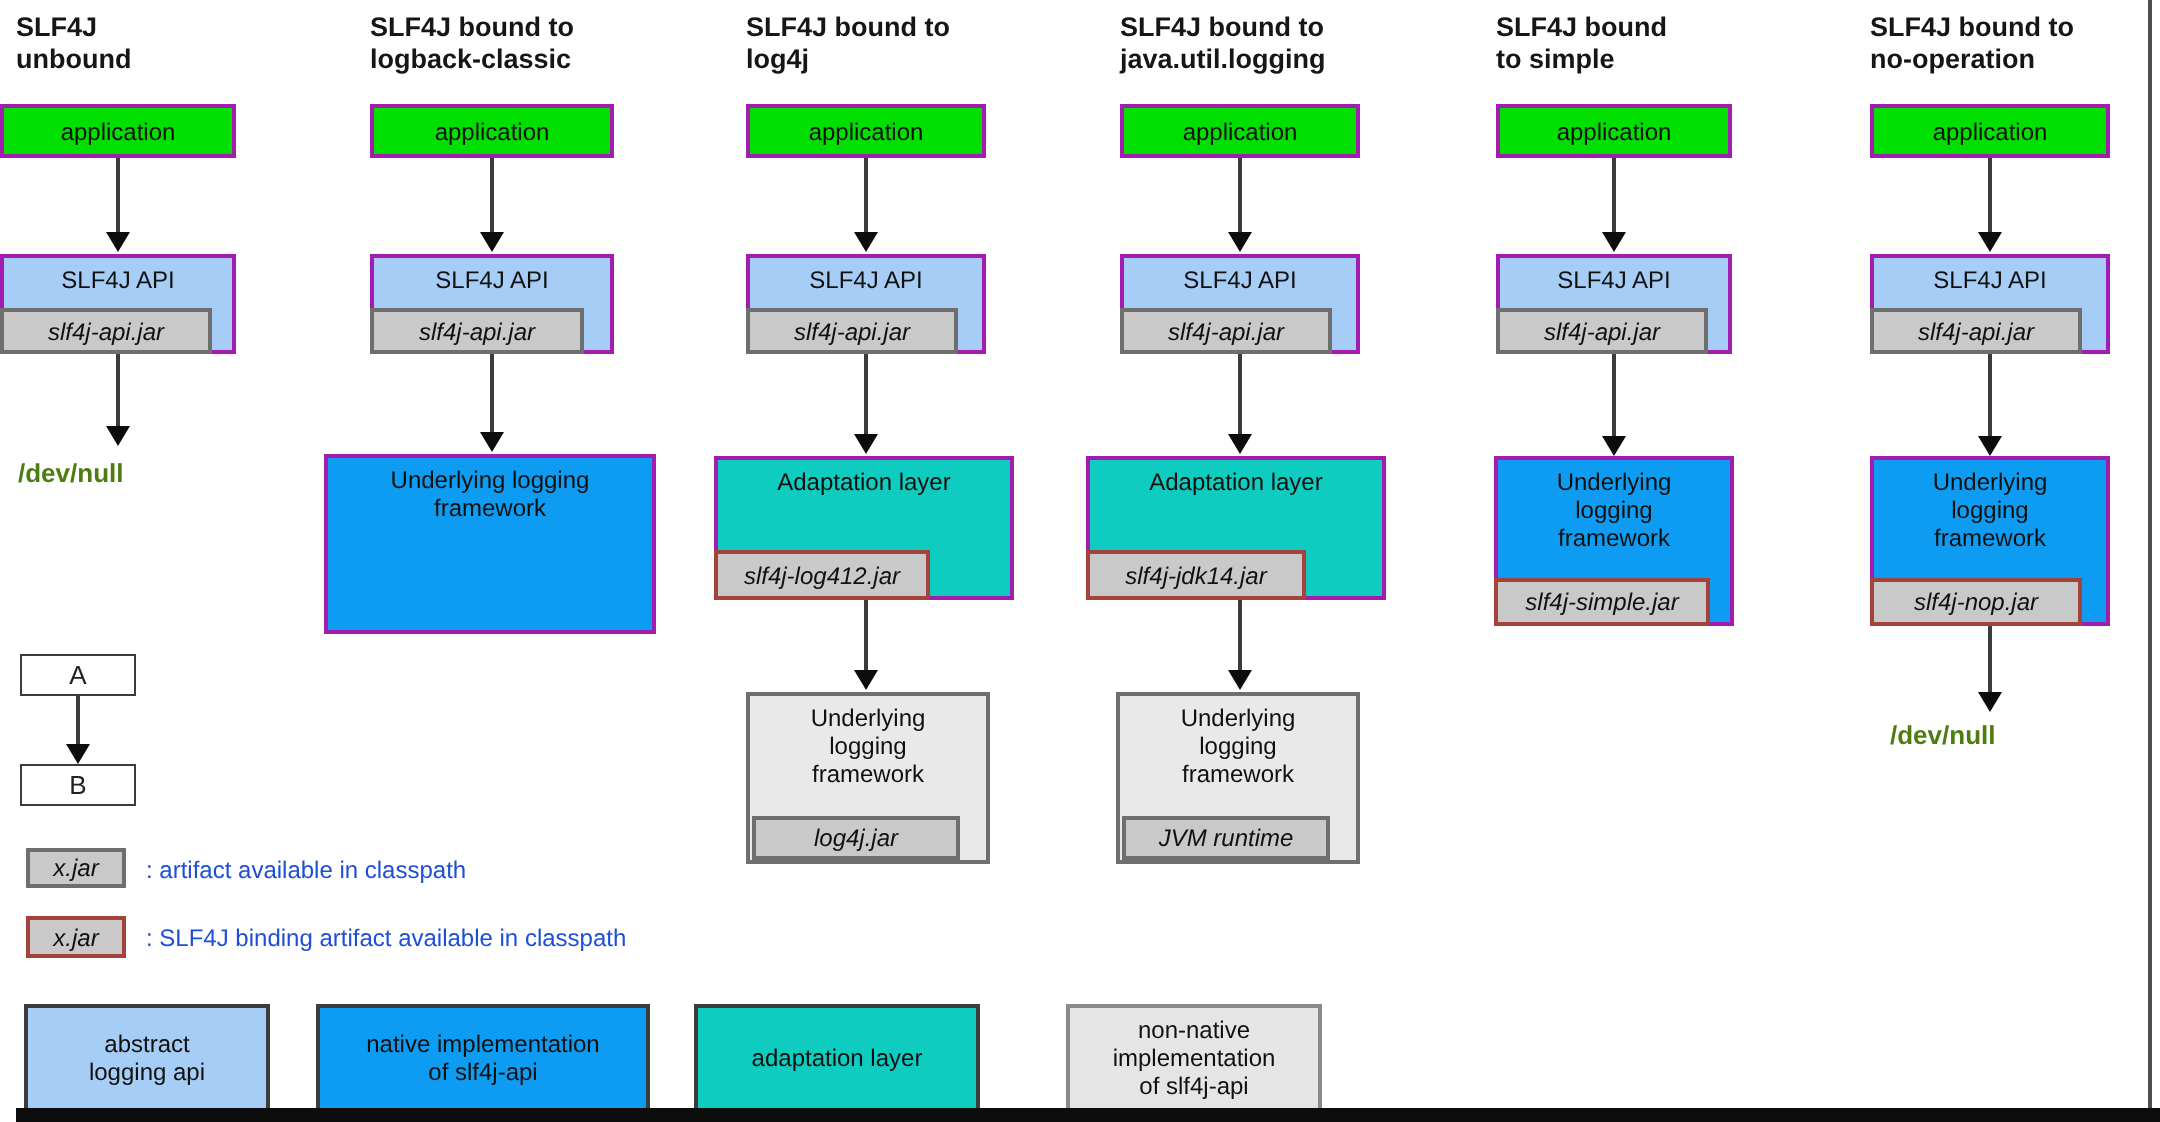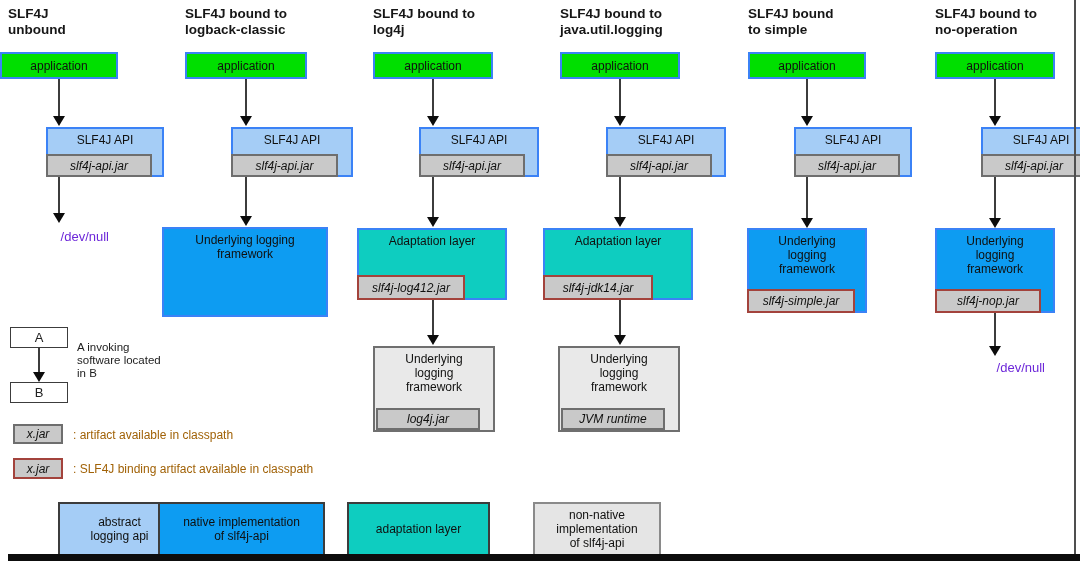--- a/index.html
+++ b/index.html
@@ -6,27 +6,27 @@
   .canvas{
     position:relative;width:1080px;height:561px;background:#ffffff;
     font-family:"Liberation Sans", sans-serif;color:#111;overflow:hidden;
   }
   .title{
     position:absolute;font-weight:bold;font-size:13.5px;line-height:16px;color:#161616;
     white-space:nowrap;
   }
   .title span{display:block;}
   .box{
-    position:absolute;box-sizing:border-box;border:2px solid #3b82f6;
+    position:absolute;box-sizing:border-box;border:2px solid #a21caf;
     display:flex;flex-direction:column;align-items:center;text-align:center;
     font-size:12px;line-height:14px;color:#10100f;
   }
   .box.center{justify-content:center;}
   .green{background:var(--green,#00df00);}
-  .lightblue{background:var(--light-blue,#a5cdf6);margin-left:46px;}
+  .lightblue{background:var(--light-blue,#a5cdf6);}
   .blue{background:var(--blue,#0d9cf2);}
   .teal{background:var(--teal,#0ecdc0);}
   .graybox{background:var(--box-gray,#e9e9e9);border-color:#6f6f6f;}
   .legendgray{background:var(--legend-gray,#e5e5e5);border-color:#8a8a8a;}
   .pad-top{padding-top:4px;}
   .jar{
     position:absolute;box-sizing:border-box;background:var(--jar-gray,#c9c9c9);
     border:2px solid #6e6e6e;font-style:italic;font-size:12px;line-height:14px;
     display:flex;flex-direction:column;align-items:center;justify-content:center;
     color:#10100f;white-space:nowrap;
@@ -34,32 +34,32 @@
   .jar.binding{border-color:var(--binding-border-red,#a3433c);}
   .arrow{
     position:absolute;width:14px;display:flex;flex-direction:column;align-items:center;
   }
   .arrow .shaft{width:2px;flex:1;background:#3c3c3c;}
   .arrow .head{
     width:0;height:0;border-left:6px solid transparent;border-right:6px solid transparent;
     border-top:10px solid #0c0c0c;
   }
   .sink{
-    position:absolute;font-weight:normal;font-size:13px;color:#6d28d9;text-align:right;white-space:nowrap;
+    position:absolute;font-weight:bold;font-size:13px;color:#4d7c0f;text-align:left;white-space:nowrap;
   }
   .smallbox{
     position:absolute;box-sizing:border-box;border:1.5px solid #3c3c3c;background:#fff;
     display:flex;align-items:center;justify-content:center;font-size:13px;color:#222;
   }
   .legend-caption{
     position:absolute;font-size:11.5px;line-height:13px;color:#1c1c1c;white-space:nowrap;
   }
   .legend-caption span{display:block;}
   .caption-inline{
-    position:absolute;font-size:12px;color:#a16207;white-space:nowrap;
+    position:absolute;font-size:12px;color:#1d4ed8;white-space:nowrap;
   }
   .bottom-bar{position:absolute;background:#0d0d0d;}
   .right-border{position:absolute;background:#4f4f4f;}
 </style>
 </head>
 <body>
 
 <div class="canvas">
 
   <div class="title" style="left:8px;top:6px;">
@@ -263,25 +263,20 @@
   <div class="smallbox" style="left:10px;top:327px;width:58px;height:21px;">
     <span>A</span>
   </div>
   <div class="arrow" style="left:32px;top:348px;height:34px;">
       <i class="shaft"></i>
       <i class="head"></i>
     </div>
   <div class="smallbox" style="left:10px;top:382px;width:58px;height:21px;">
     <span>B</span>
   </div>
-  <div class="legend-caption" style="left:77px;top:341px;">
-    <span>A invoking</span>
-    <span>software located</span>
-    <span>in B</span>
-  </div>
 
   <div class="jar" style="left:13px;top:424px;width:50px;height:20px;">
     <span>x.jar</span>
   </div>
   <div class="caption-inline" style="left:73px;top:428px;">
     <span>: artifact available in classpath</span>
   </div>
 
   <div class="jar binding" style="left:13px;top:458px;width:50px;height:21px;">
     <span>x.jar</span>

